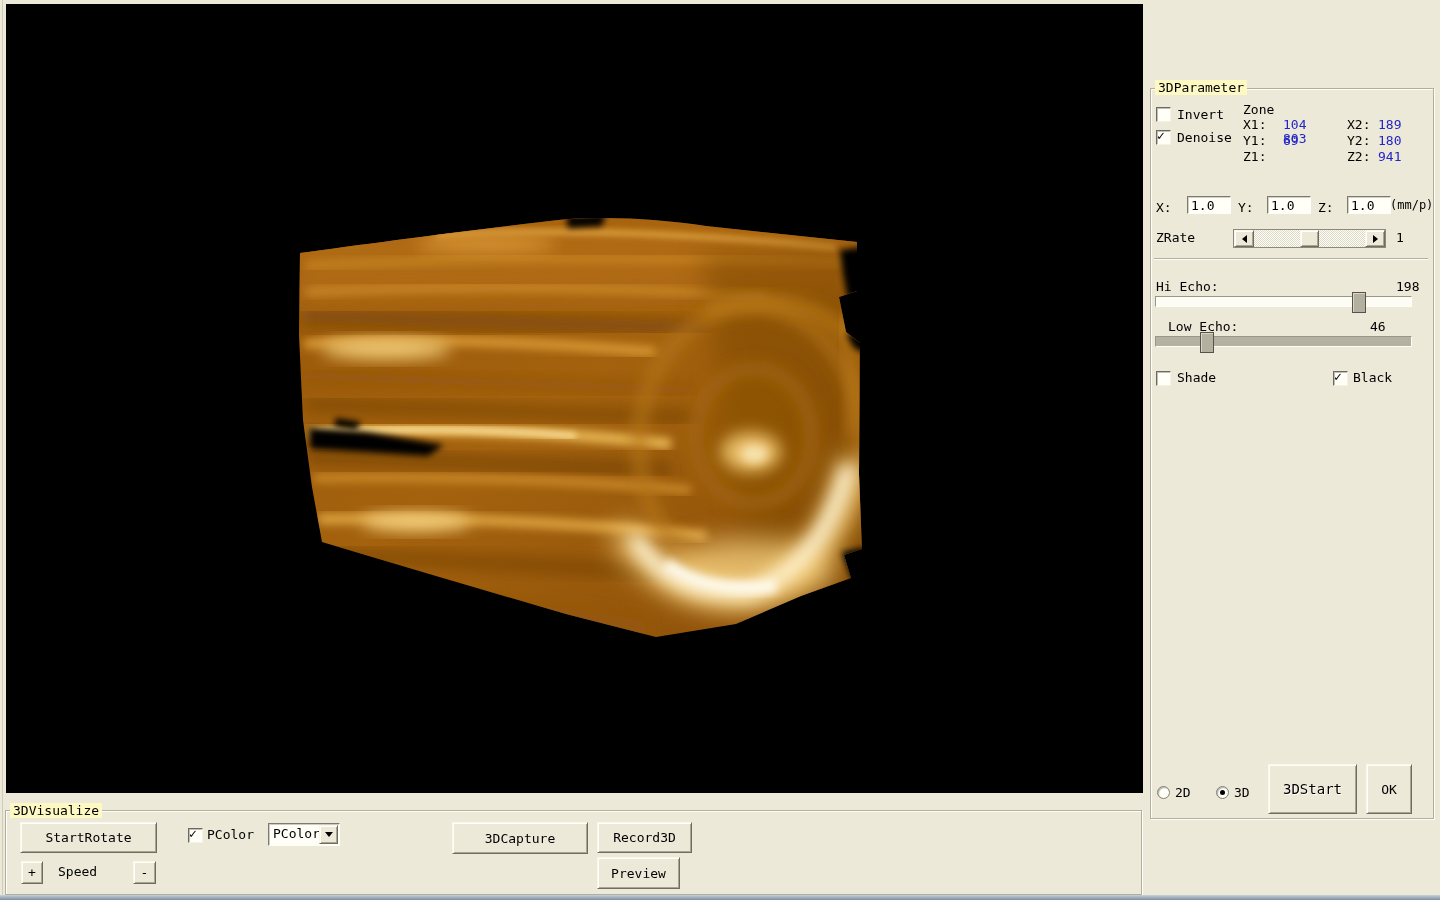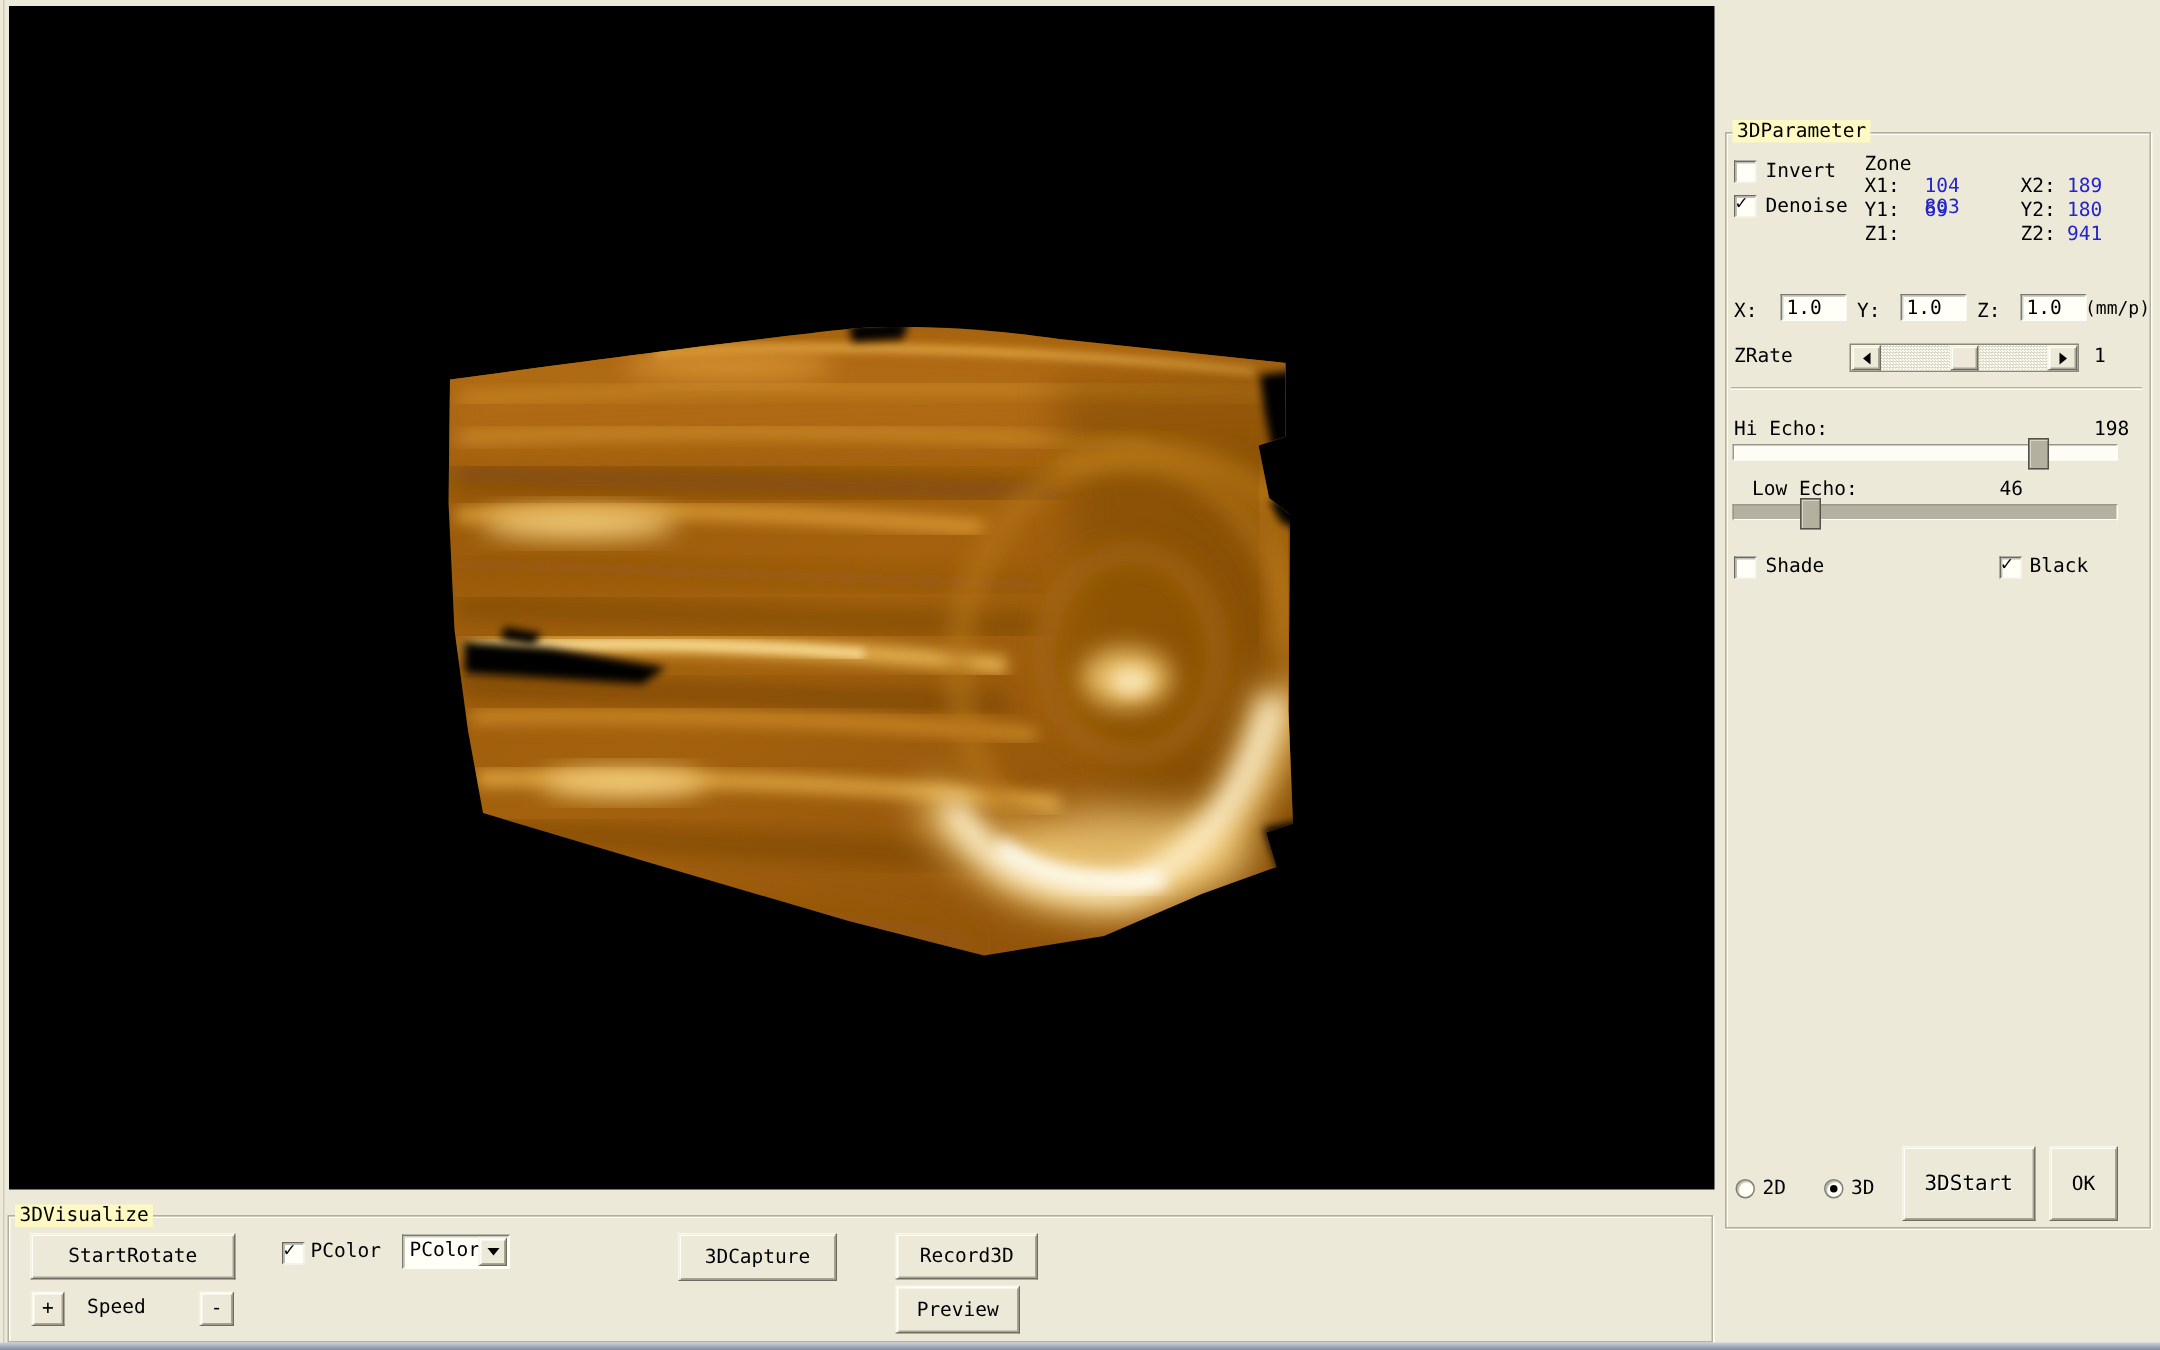--- a/index.html
+++ b/index.html
@@ -218,21 +218,21 @@
 <span class="lbl" style="left:1396px;top:230px;">1</span>
 
 <div class="divider" style="left:1154px;top:258px;width:274px;"></div>
 
 <span class="lbl" style="left:1156px;top:279px;">Hi Echo:</span>
 <span class="lbl" style="left:1396px;top:279px;">198</span>
 <div class="track" style="left:1155px;top:296px;width:255px;background:#fdfcf5;"></div>
 <div class="thumb" style="left:1352px;top:292px;"></div>
 
 <span class="lbl" style="left:1156px;top:319px;margin-left:12px;">Low Echo:</span>
-<span class="lbl" style="left:1333px;top:319px;">46</span>
+<span class="lbl" style="left:1370px;top:319px;">46</span>
 <div class="track" style="left:1155px;top:336px;width:255px;background:#b4b1a2;"></div>
 <div class="thumb" style="left:1200px;top:332px;"></div>
 
 <span class="cb" style="left:1156px;top:371px;"></span>
 <span class="lbl" style="left:1177px;top:370px;">Shade</span>
 <span class="cb checked" style="left:1333px;top:371px;"></span>
 <span class="lbl" style="left:1353px;top:370px;">Black</span>
 
 <span class="radio" style="left:1157px;top:786px;"></span>
 <span class="lbl" style="left:1175px;top:785px;">2D</span>
@@ -250,21 +250,21 @@
 <span class="cb checked" style="left:188px;top:828px;"></span>
 <span class="lbl" style="left:207px;top:827px;">PColor</span>
 
 <div class="combo" style="left:268px;top:823px;width:70px;height:21px;">
   <span class="combo-text">PColor</span>
   <div class="combo-btn">
       <span class="tri-down"></span>
     </div>
 </div>
 
-<button class="btn" style="left:452px;top:822px;width:106px;height:32px;">3DCapture</button>
+<button class="btn" style="left:452px;top:822px;width:136px;height:32px;">3DCapture</button>
 <button class="btn" style="left:597px;top:822px;width:95px;height:31px;">Record3D</button>
 <button class="btn" style="left:597px;top:857px;width:83px;height:32px;">Preview</button>
 
 <button class="btn" style="left:21px;top:861px;width:22px;height:23px;">+</button>
 <span class="lbl" style="left:58px;top:864px;">Speed</span>
 <button class="btn" style="left:133px;top:861px;width:23px;height:23px;">-</button>
 
 <div class="edge-left"></div>
 <div class="edge-bottom"></div>
 

